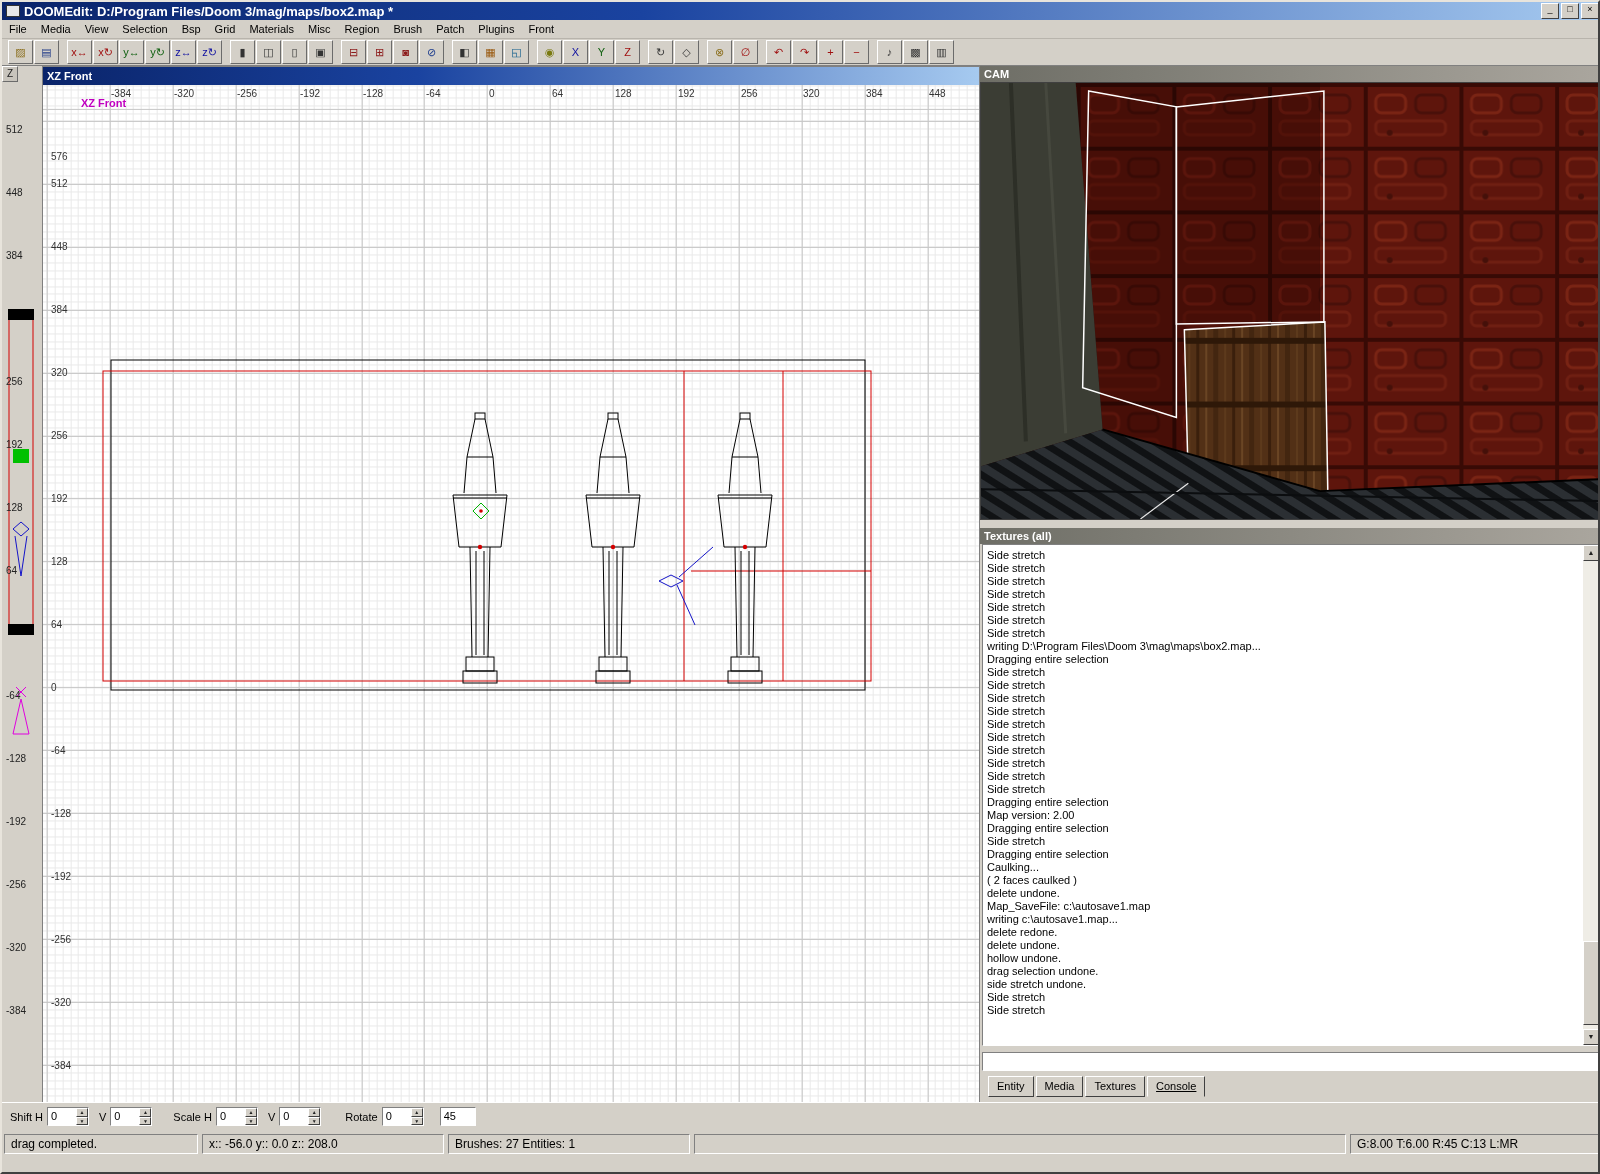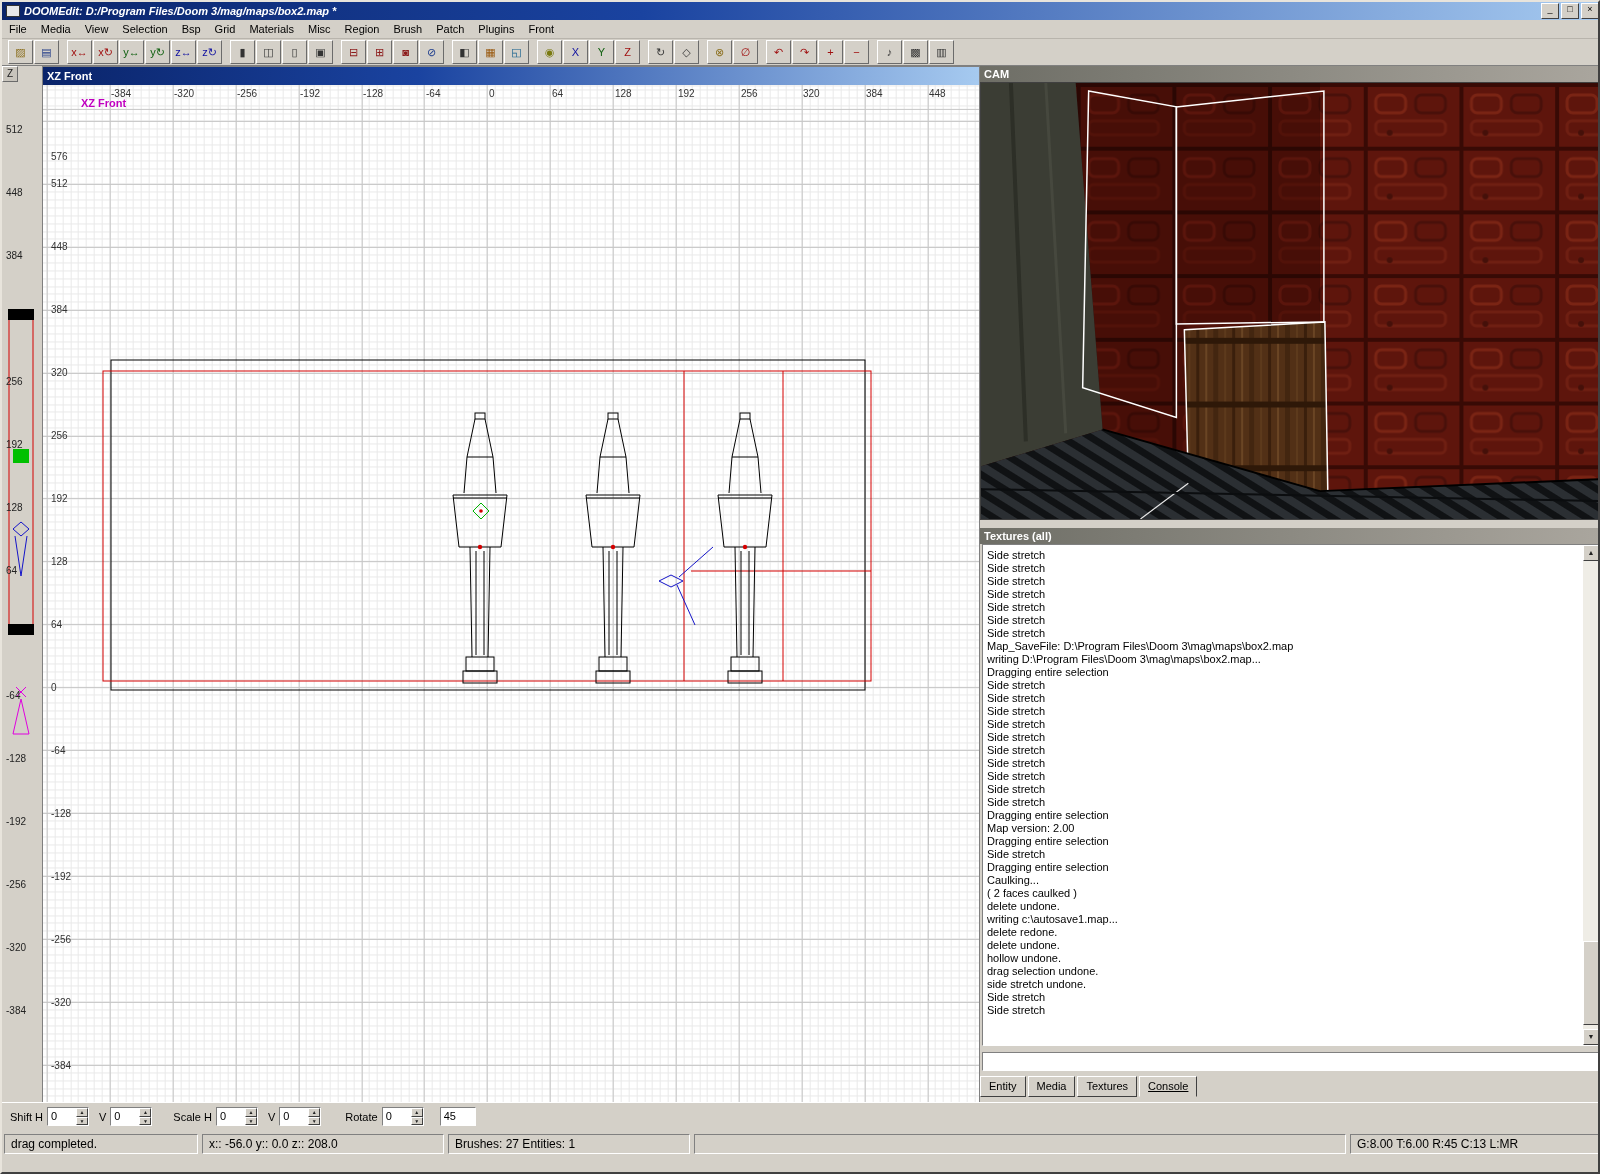--- a/index.html
+++ b/index.html
@@ -2,21 +2,21 @@
 <html><head>
 <meta charset="utf-8">
 <style>
   html,body{margin:0;padding:0;background:#d4d0c8;font-family:"Liberation Sans",sans-serif;}
   #app{position:relative;width:1600px;height:1174px;background:#d4d0c8;overflow:hidden;
        border:2px solid;border-color:#e8e4dc #404040 #404040 #e8e4dc;box-sizing:border-box;}
   
   #titlebar{position:absolute;left:0;top:0;width:1600px;height:18px;
     background:linear-gradient(90deg,#0a246a,#1a43a0 40%,#a6caf0);display:flex;align-items:center;color:#fff;}
   #titlebar .appicon{width:12px;height:10px;margin:0 4px;background:#e8e8e8;border:1px solid #333;}
-  #titlebar .title{font-size:11px;font-weight:bold;white-space:nowrap;font-style:italic;}
+  #titlebar .title{font-size:13px;font-weight:bold;white-space:nowrap;}
   #titlebar .winbtns{margin-left:auto;display:flex;gap:2px;padding-right:3px;}
   .winbtn{width:16px;height:14px;background:#d4d0c8;border:1px solid;border-color:#fff #404040 #404040 #fff;
     font-size:9px;line-height:11px;text-align:center;color:#000;}
   
   #menubar{position:absolute;left:0;top:18px;width:1600px;height:18px;background:#d4d0c8;display:flex;align-items:center;
     border-bottom:1px solid #b8b4ac;}
   .menuitem{font-size:11px;padding:2px 7px;color:#000;}
   
   #toolbar{position:absolute;left:0;top:37px;width:1600px;height:27px;background:#d4d0c8;display:flex;align-items:center;
     padding-left:6px;box-sizing:border-box;border-bottom:1px solid #808080;}
@@ -58,21 +58,21 @@
     border:1px solid;border-color:#808080 #fff #fff #808080;box-sizing:border-box;overflow:hidden;padding:4px 2px 0 4px;}
   .console-line{font-size:11px;line-height:13px;color:#000;white-space:pre;}
   #console-scrollbar{position:absolute;right:0;top:0;width:16px;height:500px;background:#efede6;}
   .sb-btn{position:absolute;left:0;width:16px;height:16px;background:#d4d0c8;border:1px solid;
     border-color:#fff #404040 #404040 #fff;font-size:7px;text-align:center;line-height:13px;color:#222;box-sizing:border-box;}
   #sb-up{top:0;} #sb-down{bottom:0;}
   #sb-thumb{position:absolute;left:0;top:396px;width:16px;height:84px;background:#d4d0c8;border:1px solid;
     border-color:#fff #404040 #404040 #fff;box-sizing:border-box;}
   #console-input{position:absolute;left:2px;top:524px;width:618px;height:19px;background:#fff;
     border:1px solid;border-color:#808080 #fff #fff #808080;box-sizing:border-box;font-size:11px;padding:1px 3px;outline:none;}
-  #tabs{position:absolute;left:0;top:548px;display:flex;gap:2px;}
+  #tabs{position:absolute;left:8px;top:548px;display:flex;gap:2px;}
   .tab{height:19px;padding:0 8px;background:#d4d0c8;border:1px solid;border-color:#fff #404040 #404040 #fff;
     font-size:11px;line-height:18px;color:#000;}
   .tab.active{text-decoration:underline;border-color:#fff #404040 #d4d0c8 #fff;}
   
   #transformbar{position:absolute;left:0;top:1100px;width:1600px;height:28px;background:#d4d0c8;display:flex;
     align-items:center;border-top:1px solid #fff;padding-left:8px;box-sizing:border-box;}
   .tf-label{font-size:11px;color:#000;margin-right:4px;}
   .spin{display:inline-flex;width:42px;height:19px;background:#fff;border:1px solid;border-color:#808080 #fff #fff #808080;
     box-sizing:border-box;margin-right:10px;}
   .spin .val{flex:1;font-size:11px;padding:2px 0 0 3px;color:#000;}
@@ -473,41 +473,41 @@
       </div>
       <div id="console-list">
 
       <div class="console-line">Side stretch</div>
           <div class="console-line">Side stretch</div>
           <div class="console-line">Side stretch</div>
           <div class="console-line">Side stretch</div>
           <div class="console-line">Side stretch</div>
           <div class="console-line">Side stretch</div>
           <div class="console-line">Side stretch</div>
-          <div class="console-line">Map_SaveFile: D:\Program Files\Doom 3\mag\maps\box2.map</div>
           <div class="console-line">writing D:\Program Files\Doom 3\mag\maps\box2.map...</div>
           <div class="console-line">Dragging entire selection</div>
           <div class="console-line">Side stretch</div>
           <div class="console-line">Side stretch</div>
           <div class="console-line">Side stretch</div>
           <div class="console-line">Side stretch</div>
           <div class="console-line">Side stretch</div>
           <div class="console-line">Side stretch</div>
           <div class="console-line">Side stretch</div>
           <div class="console-line">Side stretch</div>
           <div class="console-line">Side stretch</div>
           <div class="console-line">Side stretch</div>
           <div class="console-line">Dragging entire selection</div>
           <div class="console-line">Map version: 2.00</div>
           <div class="console-line">Dragging entire selection</div>
           <div class="console-line">Side stretch</div>
           <div class="console-line">Dragging entire selection</div>
           <div class="console-line">Caulking...</div>
           <div class="console-line">( 2 faces caulked )</div>
           <div class="console-line">delete undone.</div>
+          <div class="console-line">Map_SaveFile: c:\autosave1.map</div>
           <div class="console-line">writing c:\autosave1.map...</div>
           <div class="console-line">delete redone.</div>
           <div class="console-line">delete undone.</div>
           <div class="console-line">hollow undone.</div>
           <div class="console-line">drag selection undone.</div>
           <div class="console-line">side stretch undone.</div>
           <div class="console-line">Side stretch</div>
           <div class="console-line">Side stretch</div>
         </div>
       <div id="console-scrollbar" style="top:17px;right:3px;">

